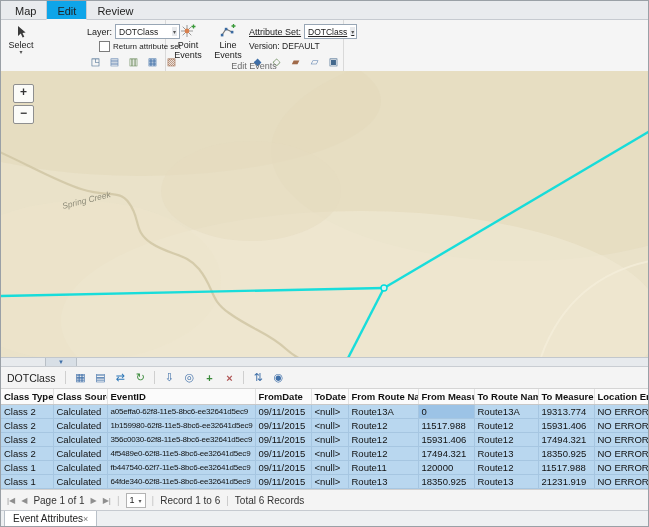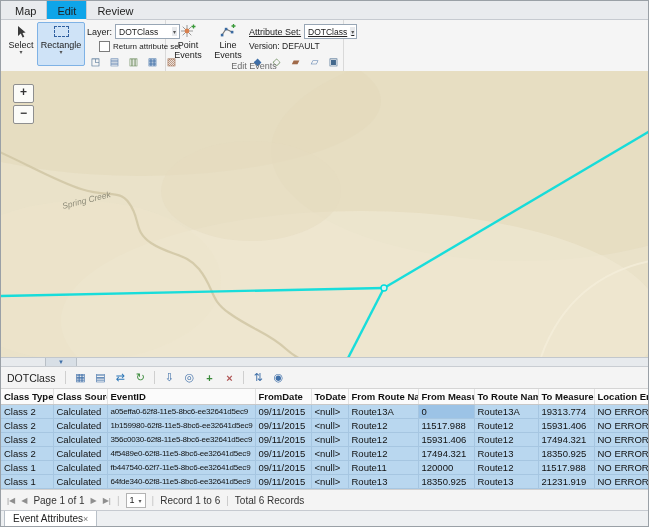--- a/index.html
+++ b/index.html
@@ -92,27 +92,20 @@
   <div class="ribbon">
 
     <div class="group group-selection">
       <div class="bigbtn" style="left:4px;width:30px;text-align:right;">
         <span class="bigicon">
           <svg width="12" height="14" viewBox="0 0 12 14">
               <path d="M3,1 L3,11 L5.8,8.6 L7.6,12.6 L9.3,11.8 L7.5,7.9 L10.6,7.6 Z" fill="#3a3a3a"></path>
             </svg>
         </span>
         <span>Select</span>
-        <span class="dd">▾</span>
-      </div>
-      <div class="bigbtn on" style="left:36px;width:46px;">
-        <span class="bigicon">
-          <span style="display:inline-block;width:13px;height:9px;border:1px dashed #2f5f9f;"></span>
-        </span>
-        <span>Rectangle</span>
         <span class="dd">▾</span>
       </div>
       <div style="position:absolute;left:86px;top:4px;" class="lblrow">
         <span>Layer:</span>
         <span class="dropdown" style="width:58px;">
           <span>DOTClass</span>
           <span class="dd-arr">▾</span>
         </span>
       </div>
       <label style="position:absolute;left:86px;top:21px;display:flex;align-items:center;font-size:8px;color:#222;white-space:nowrap;padding-left:12px;">

